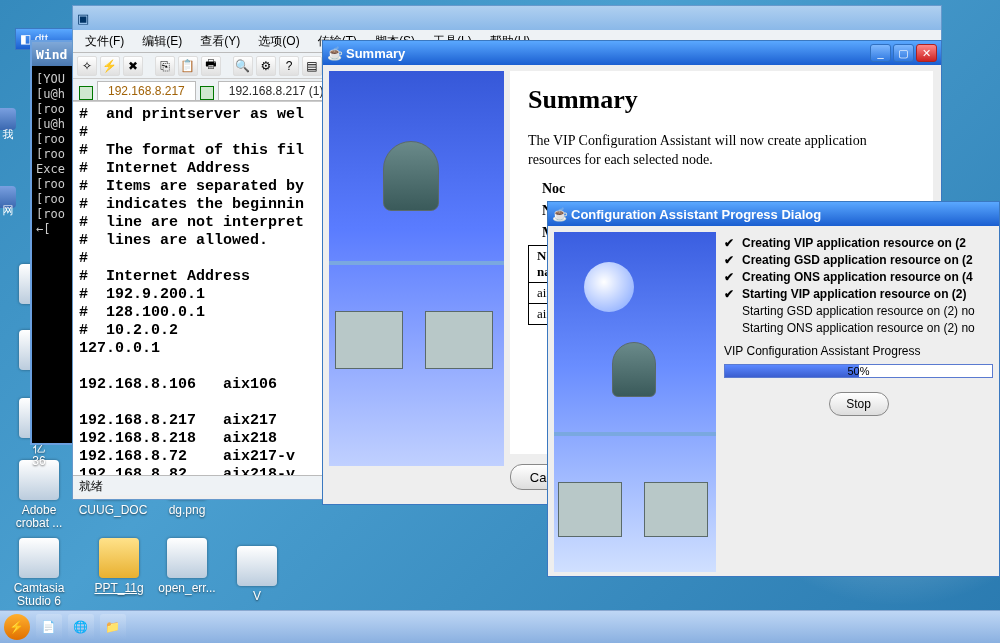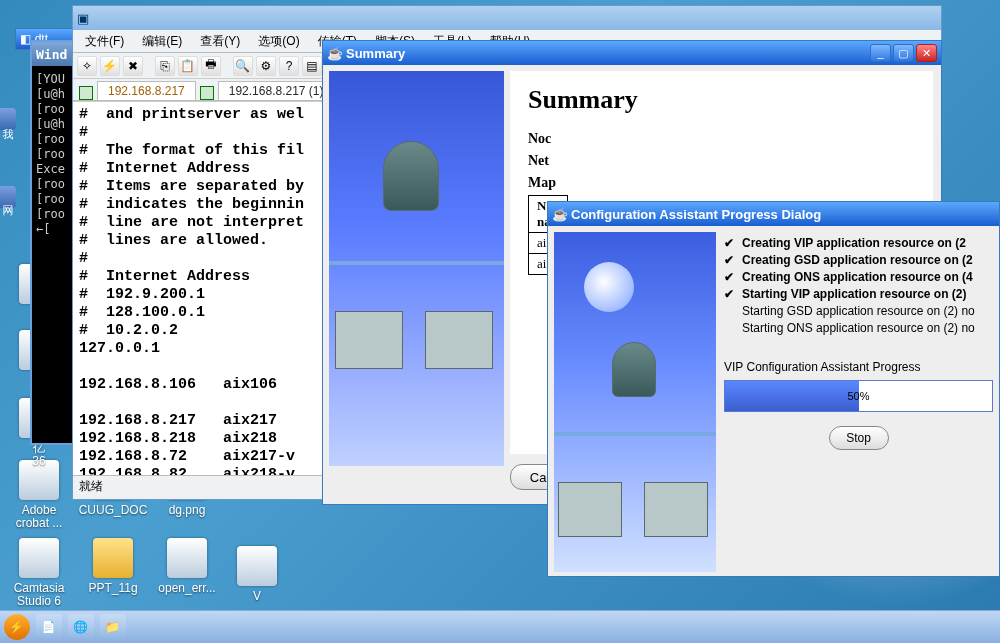--- a/index.html
+++ b/index.html
@@ -69,21 +69,21 @@
   position:absolute; left:6px; top:30px; width:175px; height:395px;
   background:linear-gradient(#3658d8,#5a7cff 40%,#c0d0ff 100%);
   overflow:hidden;
 }
 .dlg-summary .content{
   position:absolute; left:187px; right:8px; top:30px; bottom:50px;
   background:#fff; padding:14px 18px; font-family:"Times New Roman",serif;
 }
 .dlg-summary h1{ font-size:26px; font-weight:bold; margin-bottom:16px;}
 .dlg-summary p{ font-size:14px; line-height:19px; margin-bottom:12px;}
-.dlg-summary .lbl{ font-size:14px; font-weight:bold; margin-top:6px;}
+.dlg-summary .lbl{ font-size:14px; font-weight:bold; margin-top:6px;margin-left:14px;}
 .dlg-summary table{ border-collapse:collapse; margin-top:4px;}
 .dlg-summary th,.dlg-summary td{ border:1px solid #000; padding:2px 8px; font-size:13px; text-align:left;}
 .dlg-summary .btnrow{ position:absolute; left:187px; bottom:14px; display:flex; gap:14px;}
 .dlg-summary .btn{ width:80px; height:26px; border:1px solid #888; border-radius:12px;
   background:linear-gradient(#fff,#ddd); font-size:13px; display:flex; align-items:center; justify-content:center;}
 
 .dlg-progress{
   position:absolute; left:547px; top:201px; width:453px; height:376px;
   background:#eee; border:1px solid #3a78c0;
 }
@@ -91,22 +91,22 @@
   position:absolute; left:6px; top:30px; width:162px; height:340px;
   background:linear-gradient(#3a5ee0 0%,#6a8eff 40%,#d0e0ff 100%);
 }
 .dlg-progress .list{
   position:absolute; left:176px; right:6px; top:33px; font-size:12px; line-height:17px;
   font-family:Tahoma,sans-serif;
 }
 .dlg-progress .row{ display:flex; gap:6px;}
 .dlg-progress .chk{ width:12px; font-weight:bold; color:#000;}
 .dlg-progress .row.bold{ font-weight:bold;}
-.dlg-progress .caption{ margin-top:22px;}
-.dlg-progress .pbar{ margin-top:4px; height:32px; border:1px solid #5a7ad0; background:#fff; position:relative;}
+.dlg-progress .caption{ margin-top:6px;}
+.dlg-progress .pbar{ margin-top:4px; height:14px; border:1px solid #5a7ad0; background:#fff; position:relative;}
 .dlg-progress .pbar .fill{ position:absolute; inset:0; width:50%; background:linear-gradient(#5a88ff,#3a5ed0);}
 .dlg-progress .pbar .pct{ position:absolute; inset:0; display:flex; align-items:center; justify-content:center; font-size:11px;}
 .dlg-progress .stopbtn{ margin:14px auto 0; width:60px; height:24px; border:1px solid #888; border-radius:12px;
   background:linear-gradient(#fff,#ddd); font-size:12px; display:flex; align-items:center; justify-content:center;}
 
 .dicon{ position:absolute; width:70px; text-align:center; color:#fff; font-size:12px;}
 .dicon .dimg{ width:40px; height:40px; margin:0 auto 4px; border-radius:4px;
   background:linear-gradient(#fff,#bcd); box-shadow:0 0 3px rgba(0,0,0,.4);}
 .dicon .folder{ background:linear-gradient(#ffe28a,#e8b030);}
 .dicon .txt{ text-shadow:0 1px 2px rgba(0,0,0,.6); line-height:13px; }
@@ -148,21 +148,21 @@
     </div>
     <div class="dicon" style="left: 152px; top: 460px;">
       <div class="dimg "></div>
       <div class="txt" style="white-space:pre">dg.png</div>
     </div>
     <div class="dicon" style="left: 4px; top: 538px;">
       <div class="dimg "></div>
       <div class="txt" style="white-space:pre">Camtasia
 Studio 6</div>
     </div>
-    <div class="dicon" style="left: 78px; top: 538px;">
+    <div class="dicon" style="left: 84px; top: 538px; text-decoration: underline;">
       <div class="dimg folder"></div>
       <div class="txt" style="white-space:pre">PPT_11g</div>
     </div>
     <div class="dicon" style="left: 152px; top: 538px;">
       <div class="dimg "></div>
       <div class="txt" style="white-space:pre">open_err...</div>
     </div>
     <div class="dicon" style="left: 222px; top: 546px;">
       <div class="dimg "></div>
       <div class="txt" style="white-space:pre">V</div>
@@ -279,20 +279,21 @@
     </div>
   </div>
   <div class="sidebar-img">
     <div class="illus-block" style="left:54px;top:70px;width:56px;height:70px;border-radius:28px 28px 8px 8px;background:linear-gradient(#6a8a8a,#3a5a5a);"></div>
     <div class="illus-block" style="left:6px;top:240px;width:68px;height:58px;"></div>
     <div class="illus-block" style="left:96px;top:240px;width:68px;height:58px;"></div>
     <div style="position:absolute;left:0;top:190px;right:0;height:4px;background:#7aa8e0;"></div>
   </div>
   <div class="content">
     <h1>Summary</h1>
+    <p>The VIP Configuration Assistant will now create application resources for each selected node.</p>
     <div class="lbl">Noc</div>
     <div class="lbl">Net</div>
     <div class="lbl">Map</div>
     <table>
       <tbody>
           <tr>
             <th style="white-space:pre">Noc
 nar</th>
           </tr>
       <tr>

